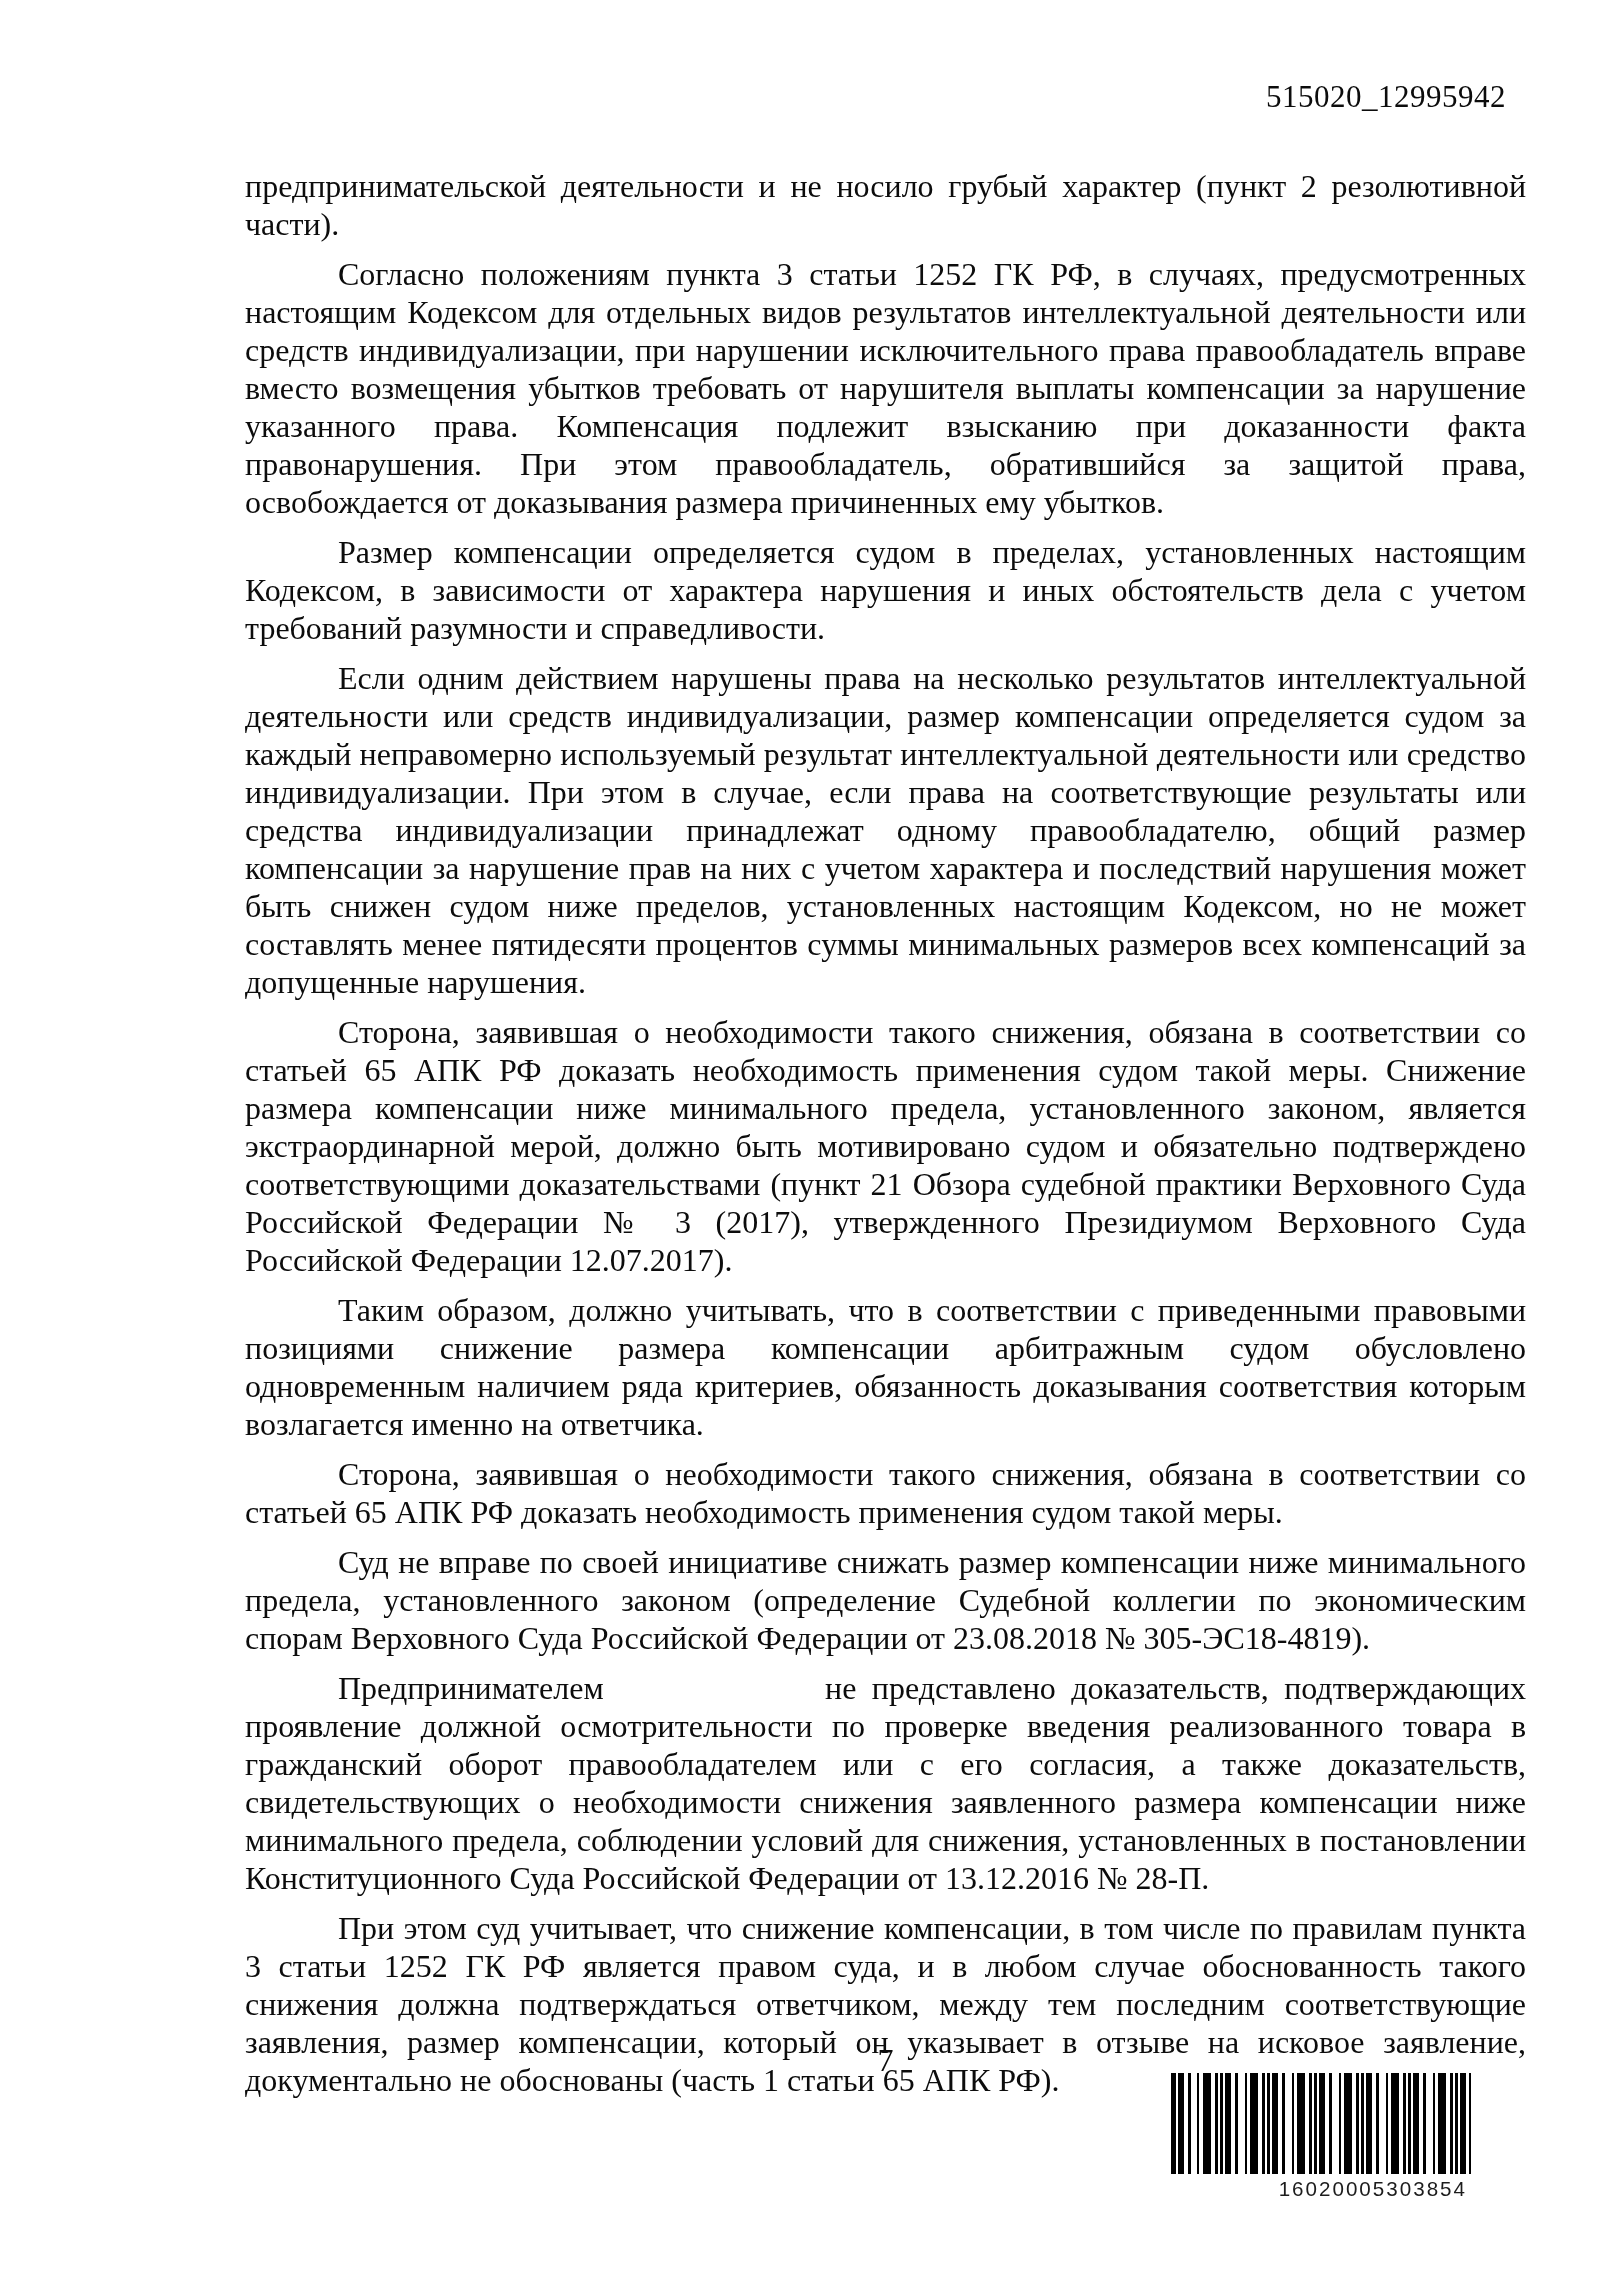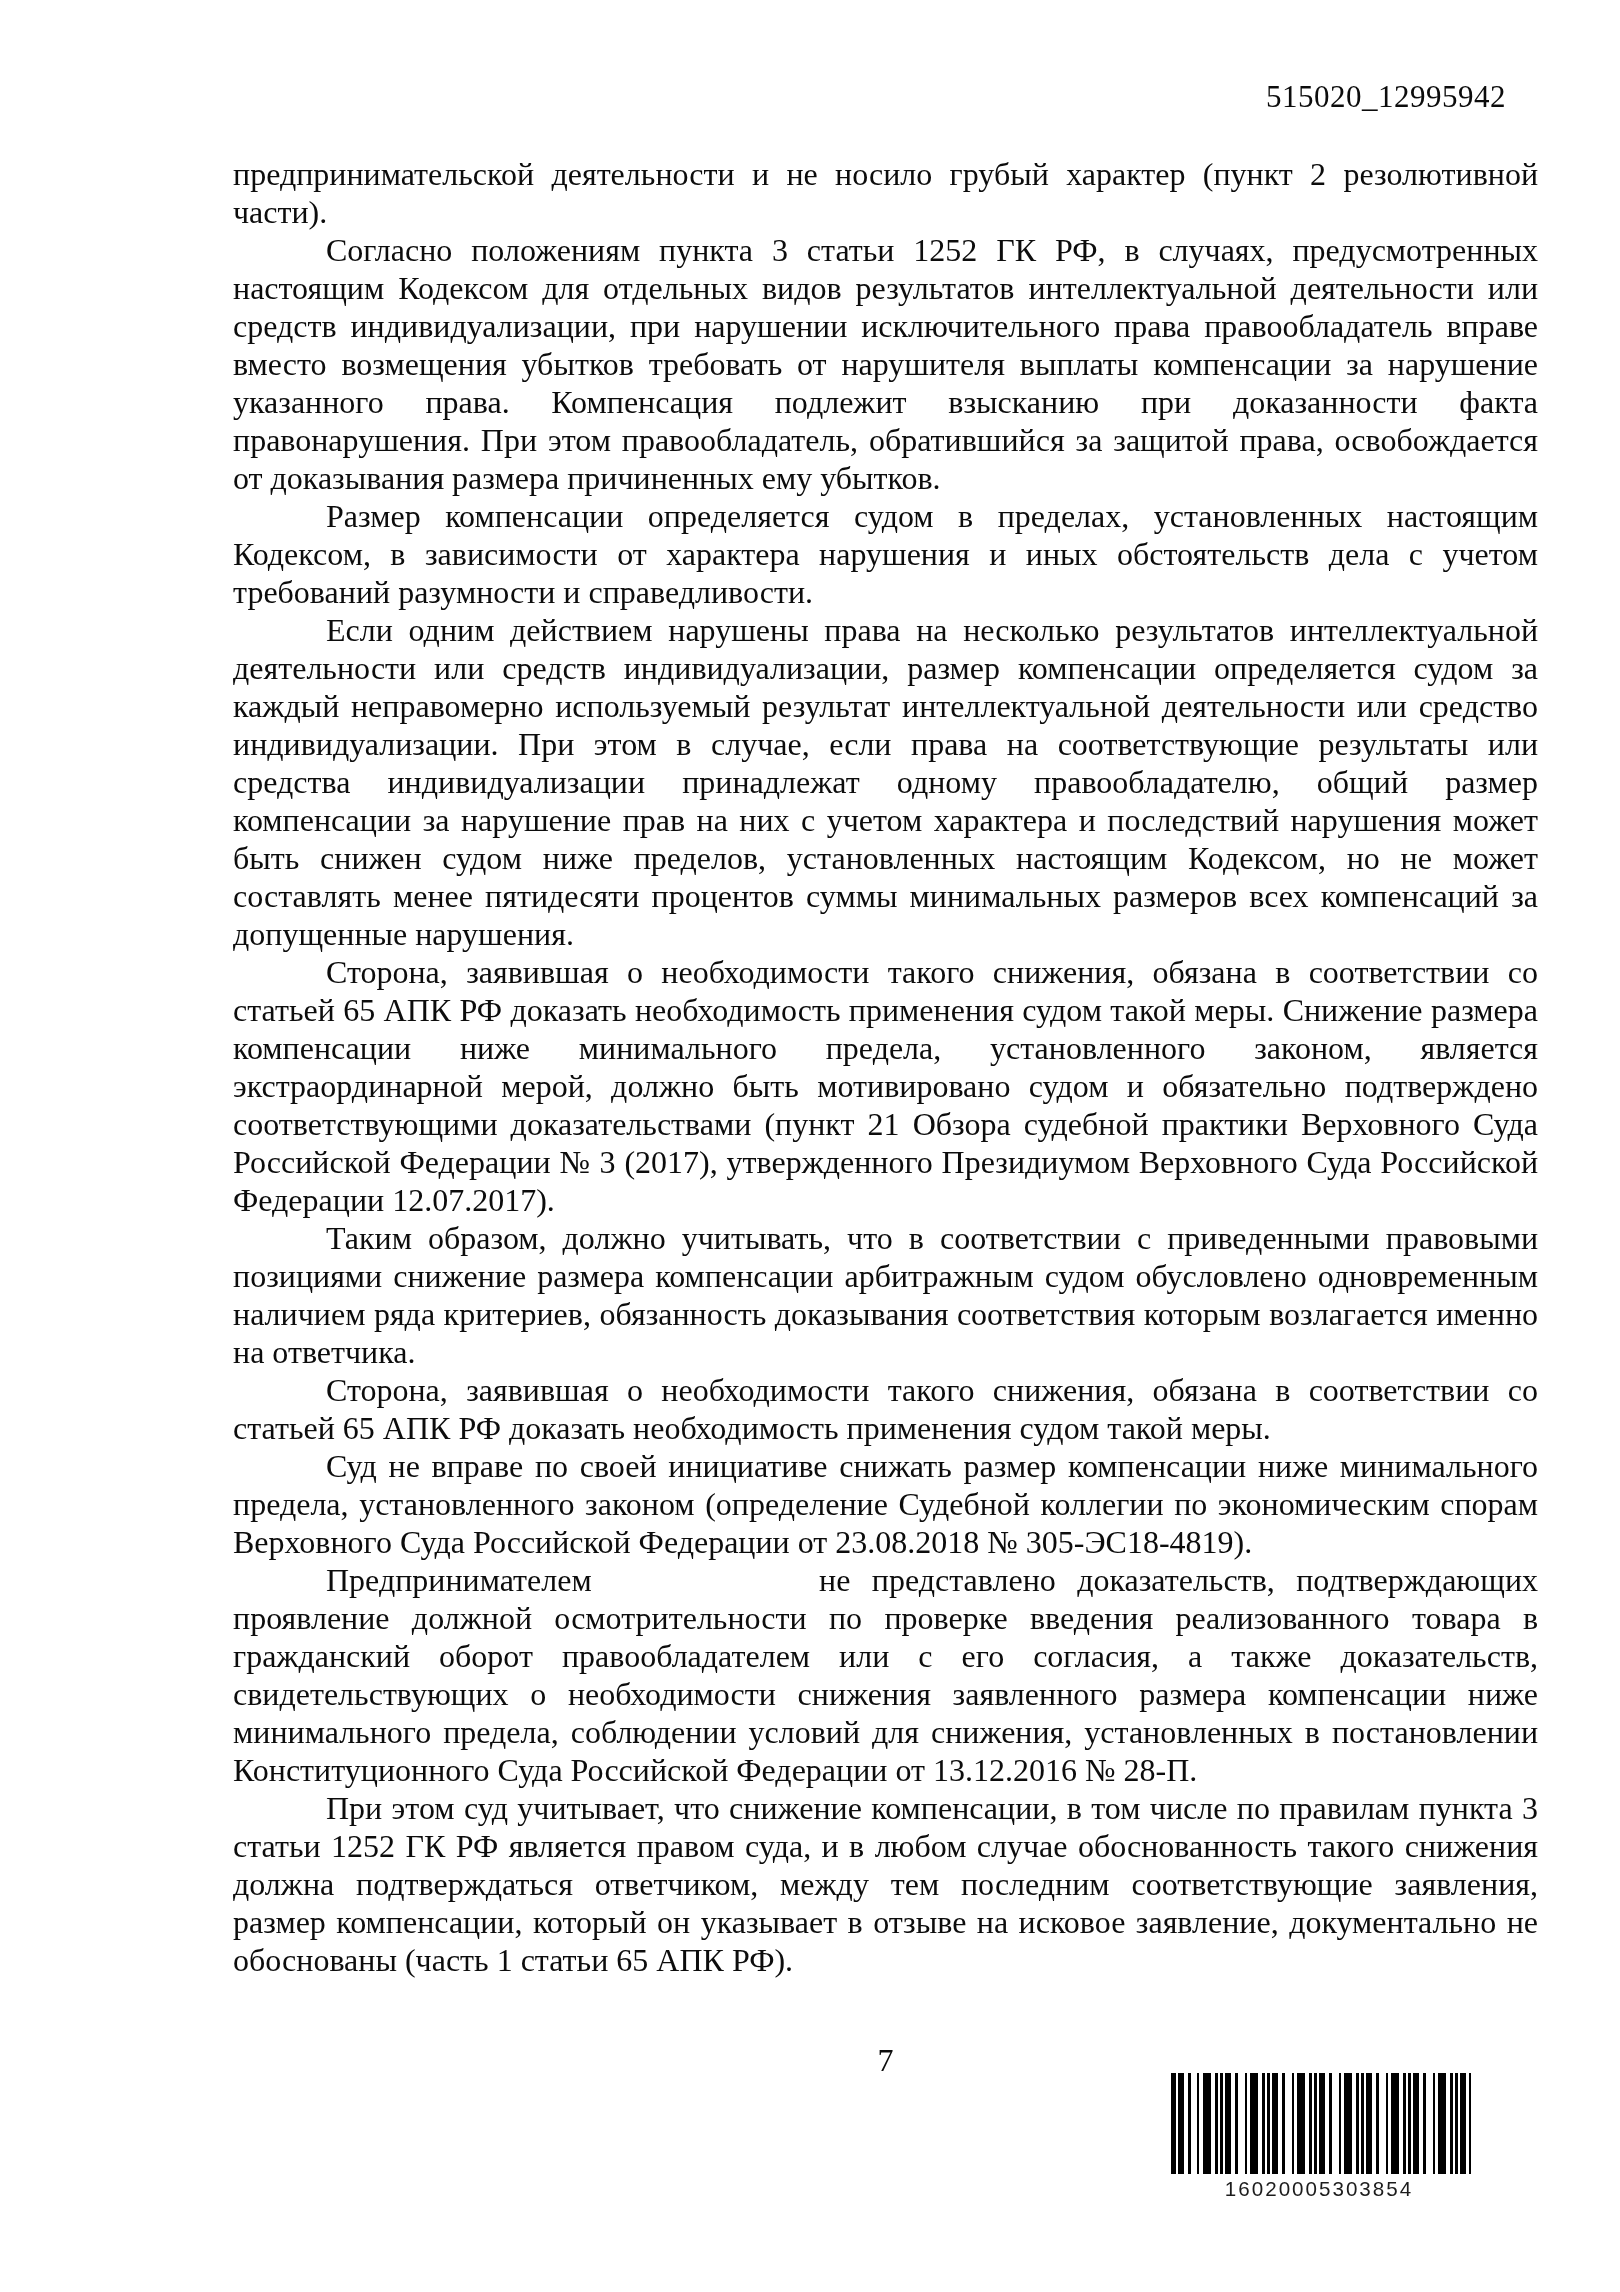--- a/index.html
+++ b/index.html
@@ -20,21 +20,21 @@
     white-space:nowrap;
   }
   .body-text {
     position:absolute;
     left:233px; top:155px;
     width:1305px;
     font-size:32px;
     line-height:38px;
     text-align:justify;
   }
-  .para { margin:0; text-indent:93px; }
+  .para { margin:12px; text-indent:93px; }
   .para.no-indent { text-indent:0; }
   .redact-gap {
     display:inline-block;
     width:206px;
     height:1px;
   }
   .page-number {
     position:absolute;
     left:233px; top:2042px;
     width:1305px;
@@ -59,21 +59,21 @@
       #fff 26.5px, #fff 30px,
       #000 30px, #000 38px,
       #fff 38px, #fff 42px,
       #000 42px, #000 45px,
       #fff 45px, #fff 47px);
     border-left:2.9px solid #000;
     border-right:2.9px solid #000;
   }
   .barcode-num {
     margin-top:2.9px;
-    text-align:center;
+    text-align:right;
     font-family:"Liberation Sans", sans-serif;
     font-size:20.6px;
     letter-spacing:2px;
     color:#1c1c1c;
     white-space:nowrap;
   }
 </style>
 </head>
 <body>
 

